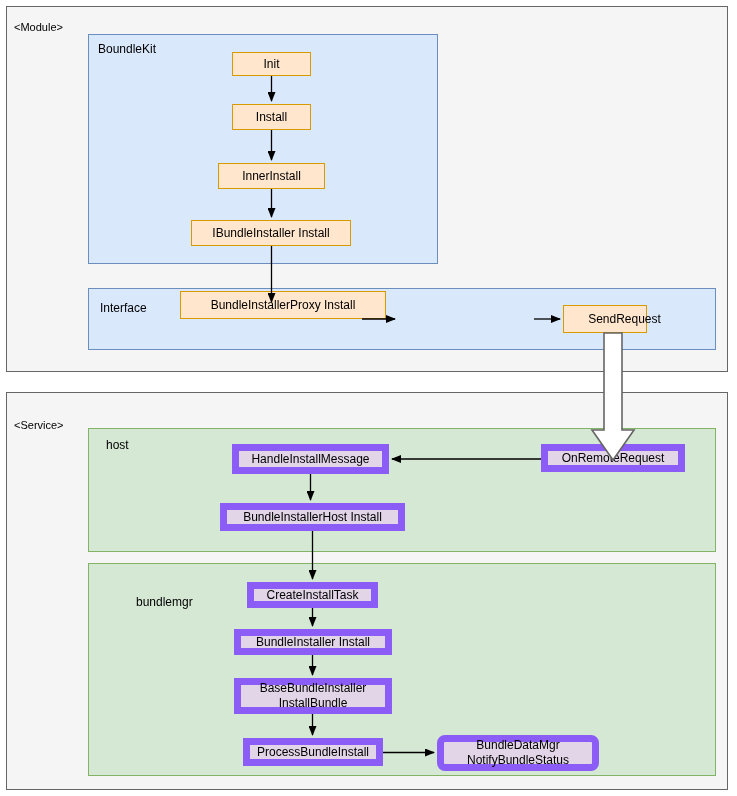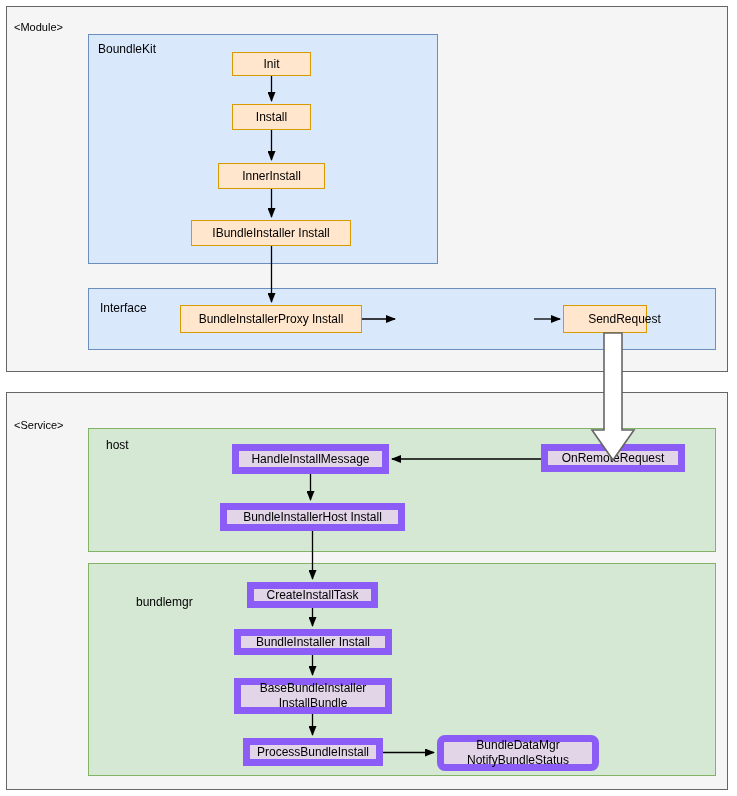--- a/index.html
+++ b/index.html
@@ -94,21 +94,21 @@
   <div class="panel-label" style="left:100px; top:301px;">Interface</div>
 
   <div class="node node-orange" style="left:232px; top:52px; width:79px; height:24px;">Init</div>
 
   <div class="node node-orange" style="left:232px; top:104px; width:79px; height:26px;">Install</div>
 
   <div class="node node-orange" style="left:218px; top:163px; width:107px; height:26px;">InnerInstall</div>
 
   <div class="node node-orange" style="left:191px; top:220px; width:160px; height:26px;">IBundleInstaller  Install</div>
 
-  <div class="node node-orange" style="left:180px; top:305px; width:182px; height:28px;">BundleInstallerProxy Install</div>
+  <div class="node node-orange" style="left:180px; top:291px; width:206px; height:28px;">BundleInstallerProxy Install</div>
 
 
   <div class="node node-orange" style="left:563px; top:305px; width:84px; height:28px;padding-left:39px;">SendRequest</div>
 
   <div class="outer-group" style="left:6px; top:392px; width:722px; height:398px;"></div>
   <div class="outer-label" style="left:14px; top:418px;">&lt;Service&gt;</div>
 
   <div class="panel panel-green" style="left:88px; top:428px; width:628px; height:124px;"></div>
   <div class="panel-label" style="left:106px; top:438px;">host</div>
 

